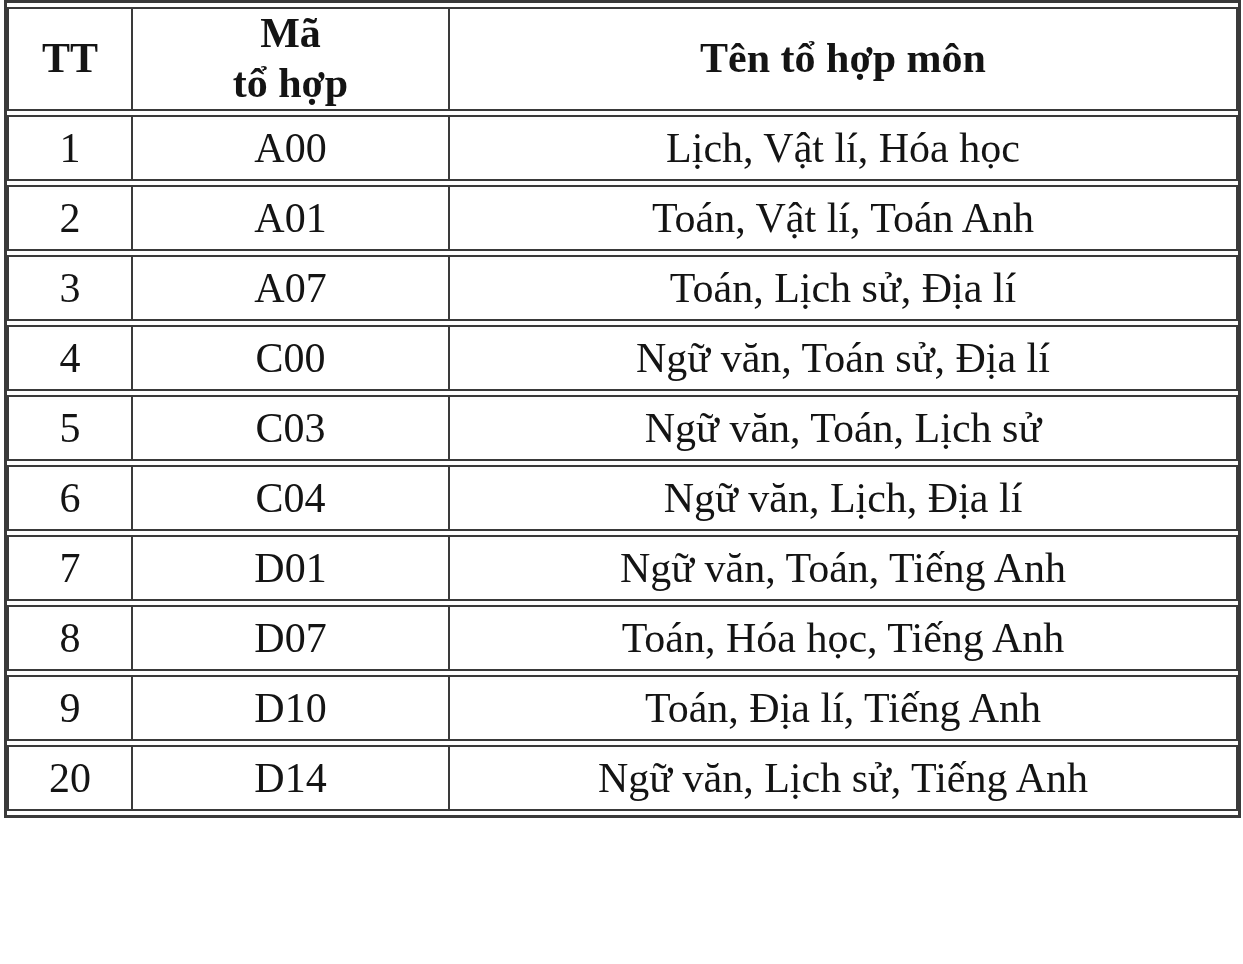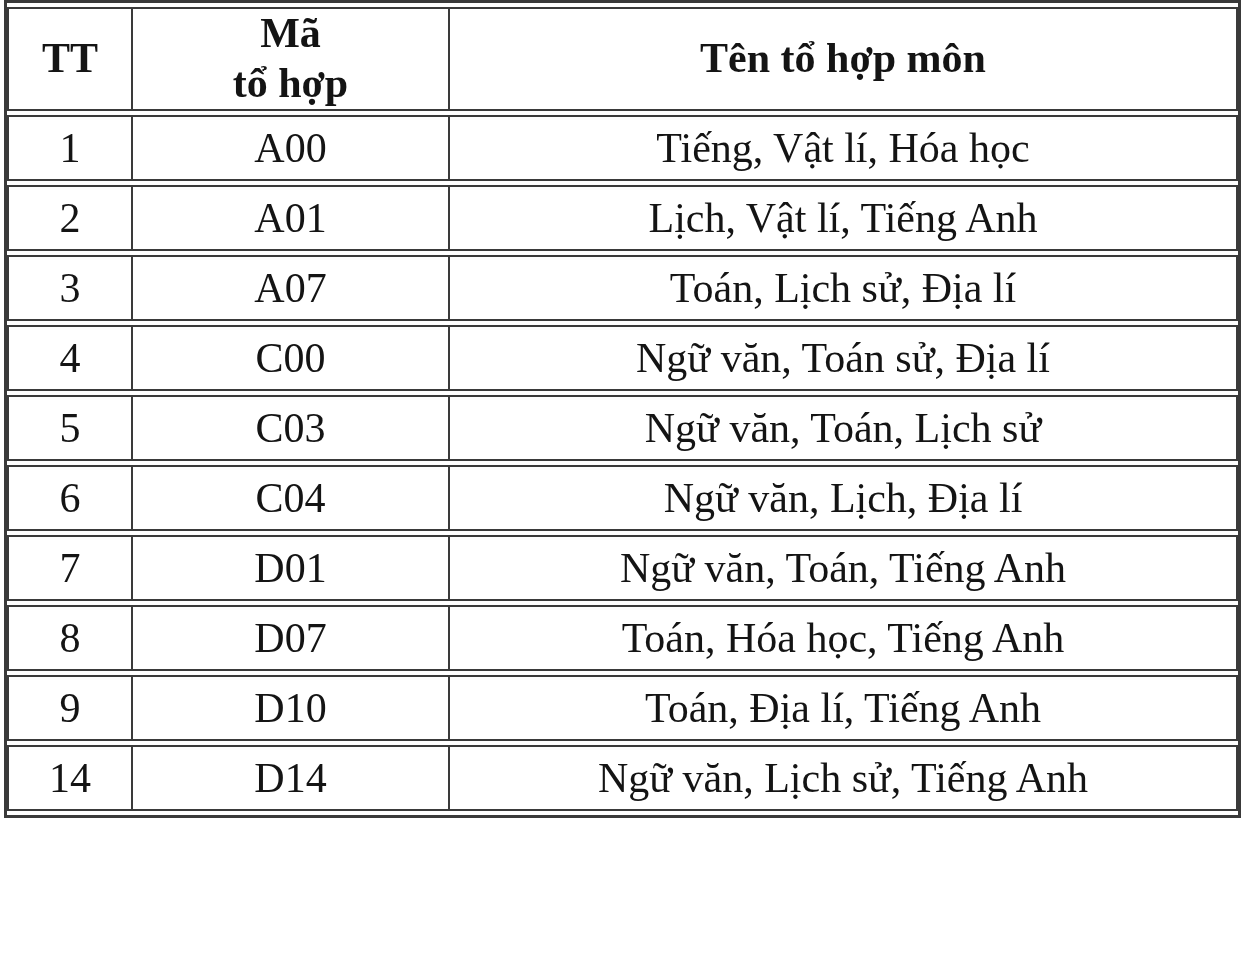--- a/index.html
+++ b/index.html
@@ -76,26 +76,26 @@
           <span>Mã</span>
           <span>tổ hợp</span>
         </th>
         <th>Tên tổ hợp môn</th>
       </tr>
     </thead>
     <tbody>
         <tr>
           <td>1</td>
           <td>A00</td>
-          <td>Tiếng, Vật lí, Hóa học</td>
+          <td>Lịch, Vật lí, Hóa học</td>
         </tr>
         <tr>
           <td>2</td>
           <td>A01</td>
-          <td>Lịch, Vật lí, Tiếng Anh</td>
+          <td>Toán, Vật lí, Toán Anh</td>
         </tr>
         <tr>
           <td>3</td>
           <td>A07</td>
           <td>Toán, Lịch sử, Địa lí</td>
         </tr>
         <tr>
           <td>4</td>
           <td>C00</td>
           <td>Ngữ văn, Toán sử, Địa lí</td>
@@ -119,19 +119,19 @@
           <td>8</td>
           <td>D07</td>
           <td>Toán, Hóa học, Tiếng Anh</td>
         </tr>
         <tr>
           <td>9</td>
           <td>D10</td>
           <td>Toán, Địa lí, Tiếng Anh</td>
         </tr>
         <tr>
-          <td>14</td>
+          <td>20</td>
           <td>D14</td>
           <td>Ngữ văn, Lịch sử, Tiếng Anh</td>
         </tr>
       </tbody>
   </table>
 </div>
 
 </body></html>

